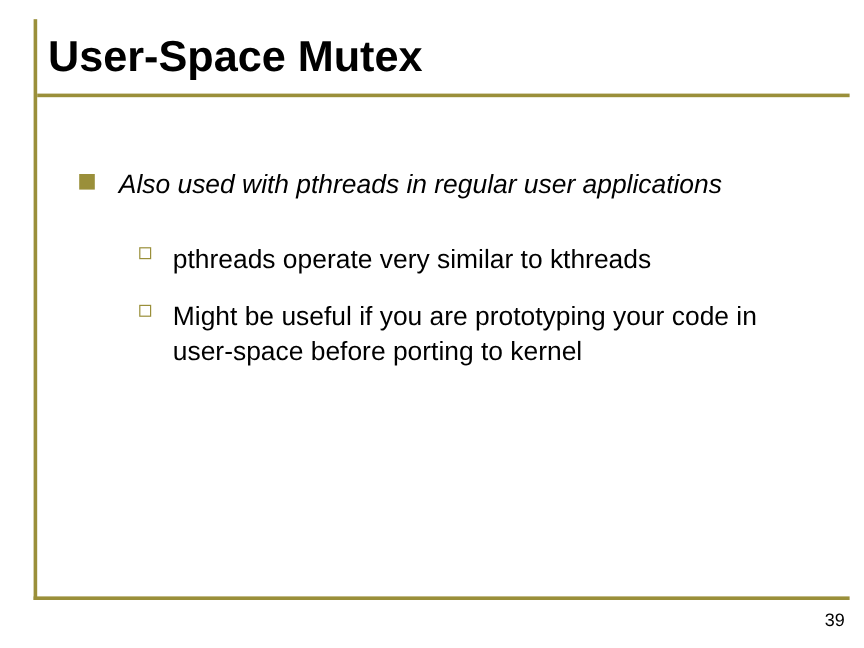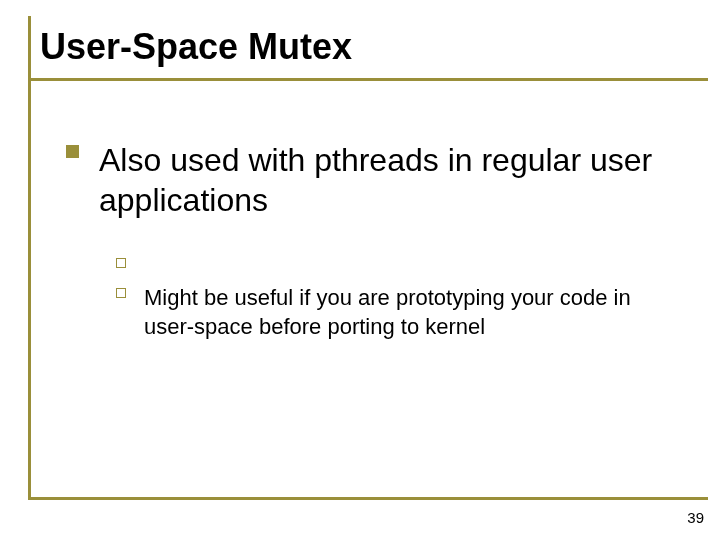--- a/index.html
+++ b/index.html
@@ -50,22 +50,23 @@
   }
   .lvl1 .bullet {
     width: 13px;
     height: 13px;
     background: #9a8f3a;
     margin-top: 9px;
     margin-right: 16px;
     flex: 0 0 13px;
   }
   .lvl1 .text {
-    font-size: 32px;
+    font-size: 22px;
     line-height: 1.25;
+    font-style: italic;
   }
   .lvl2-group {
     margin-left: 46px;
   }
   .lvl2 {
     display: flex;
     align-items: flex-start;
     margin-bottom: 4px;
   }
   .lvl2 .bullet {
@@ -99,20 +100,21 @@
   <div class="title-rule"></div>
 
   <div class="body">
     <div class="lvl1">
       <div class="bullet"></div>
       <div class="text">Also used with pthreads in regular user applications</div>
     </div>
     <div class="lvl2-group">
       <div class="lvl2">
         <div class="bullet"></div>
+        <div class="text">pthreads operate very similar to kthreads</div>
       </div>
       <div class="lvl2">
         <div class="bullet"></div>
         <div class="text">Might be useful if you are prototyping your code in user-space before porting to kernel</div>
       </div>
     </div>
   </div>
 
   <div class="pagenum">39</div>
 </div>

